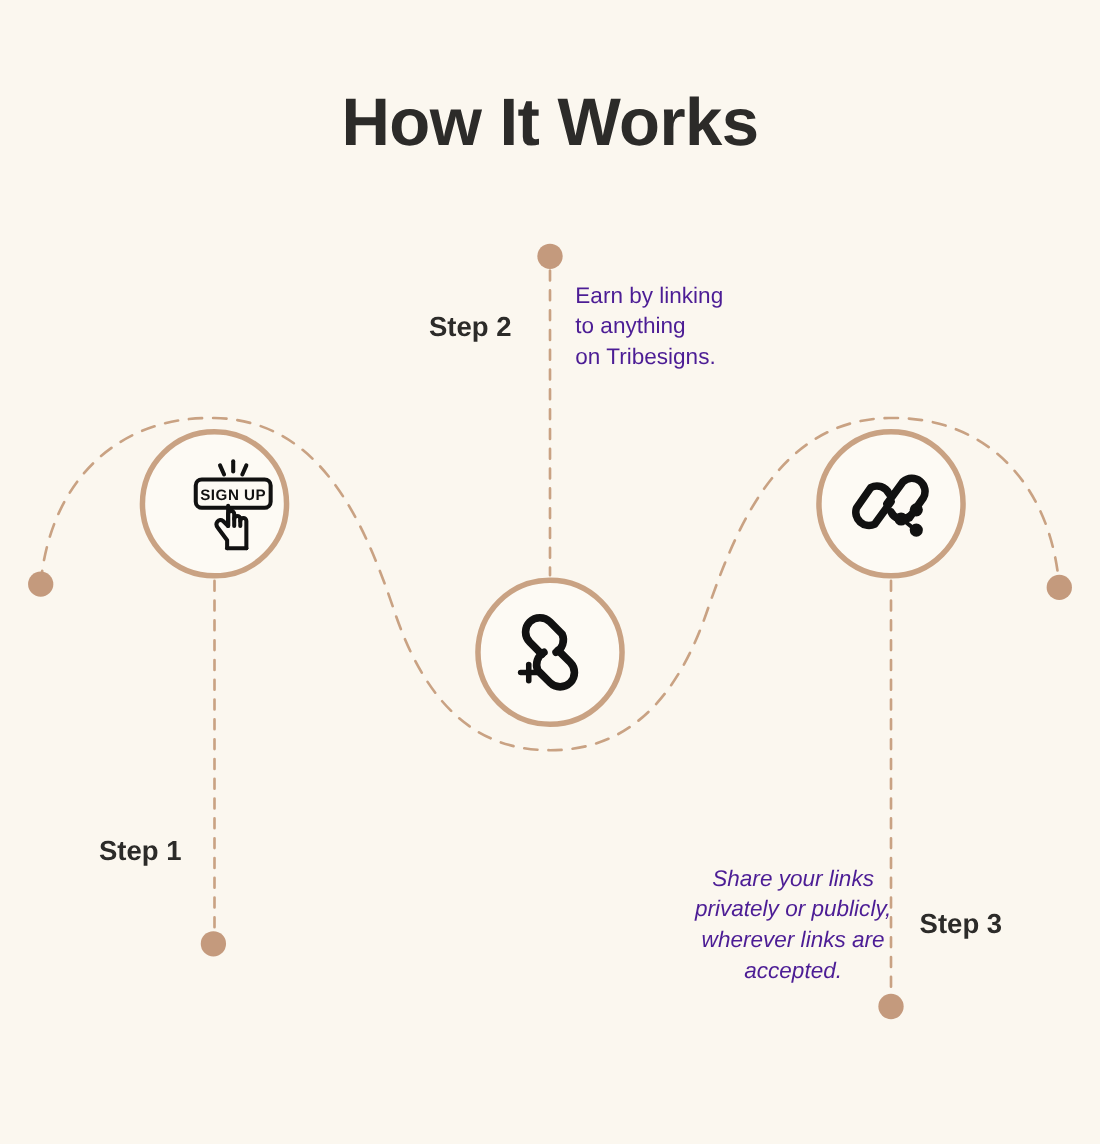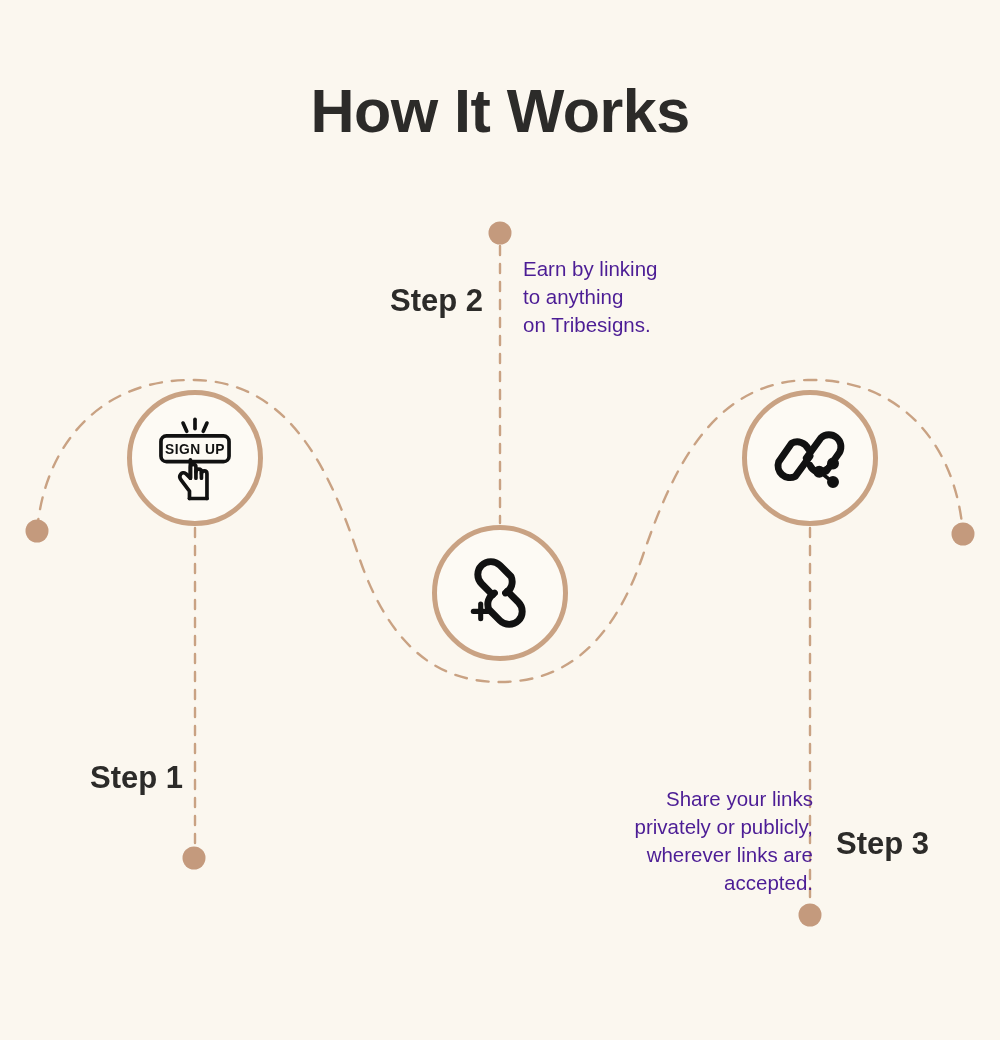--- a/index.html
+++ b/index.html
@@ -37,55 +37,55 @@
     font-size: 61px;
     font-weight: bold;
     letter-spacing: -0.5px;
     color: #2c2b29;
     line-height: 1.1;
   }
 
   
   .step-label {
     position: absolute;
-    font-size: 31px;
+    font-size: 25px;
     font-weight: bold;
     color: #2c2b29;
     white-space: nowrap;
   }
   .step-desc {
     position: absolute;
     font-size: 20.5px;
     font-weight: normal;
     line-height: 1.37;
     color: #4c1d95;
     white-space: pre-line;
   }
 
   #step1-label { left: 90px;  top: 760px; }
   #step1-desc  { left: 217px; top: 718px; width: 260px; }
 
   #step2-label { left: 390px; top: 283px; }
   #step2-desc  { left: 523px; top: 255px; width: 220px; }
 
   #step3-label { left: 836px; top: 826px; }
-  #step3-desc  { left: 583px; top: 785px; width: 230px; text-align: right; }
+  #step3-desc  { left: 606px; top: 785px; width: 230px; text-align: center; font-style: italic; }
 
   
   .node-circle {
     position: absolute;
     border-radius: 50%;
     background: #fdfaf4;
     border: 5px solid #c9a283;
     box-sizing: border-box;
     display: flex;
     align-items: center;
     justify-content: center;
   }
-  #node-1 { left: 127px; top: 390px; width: 136px; height: 136px; }
+  #node-1 { left: 127px; top: 390px; width: 136px; height: 136px; justify-content: flex-end; }
   #node-2 { left: 432px; top: 525px; width: 136px; height: 136px; }
   #node-3 { left: 742px; top: 390px; width: 136px; height: 136px; }
 
   .node-icon { width: 92px; height: 92px; display: block; }
 </style>
 </head>
 <body>
 
 <div id="stage">
 

